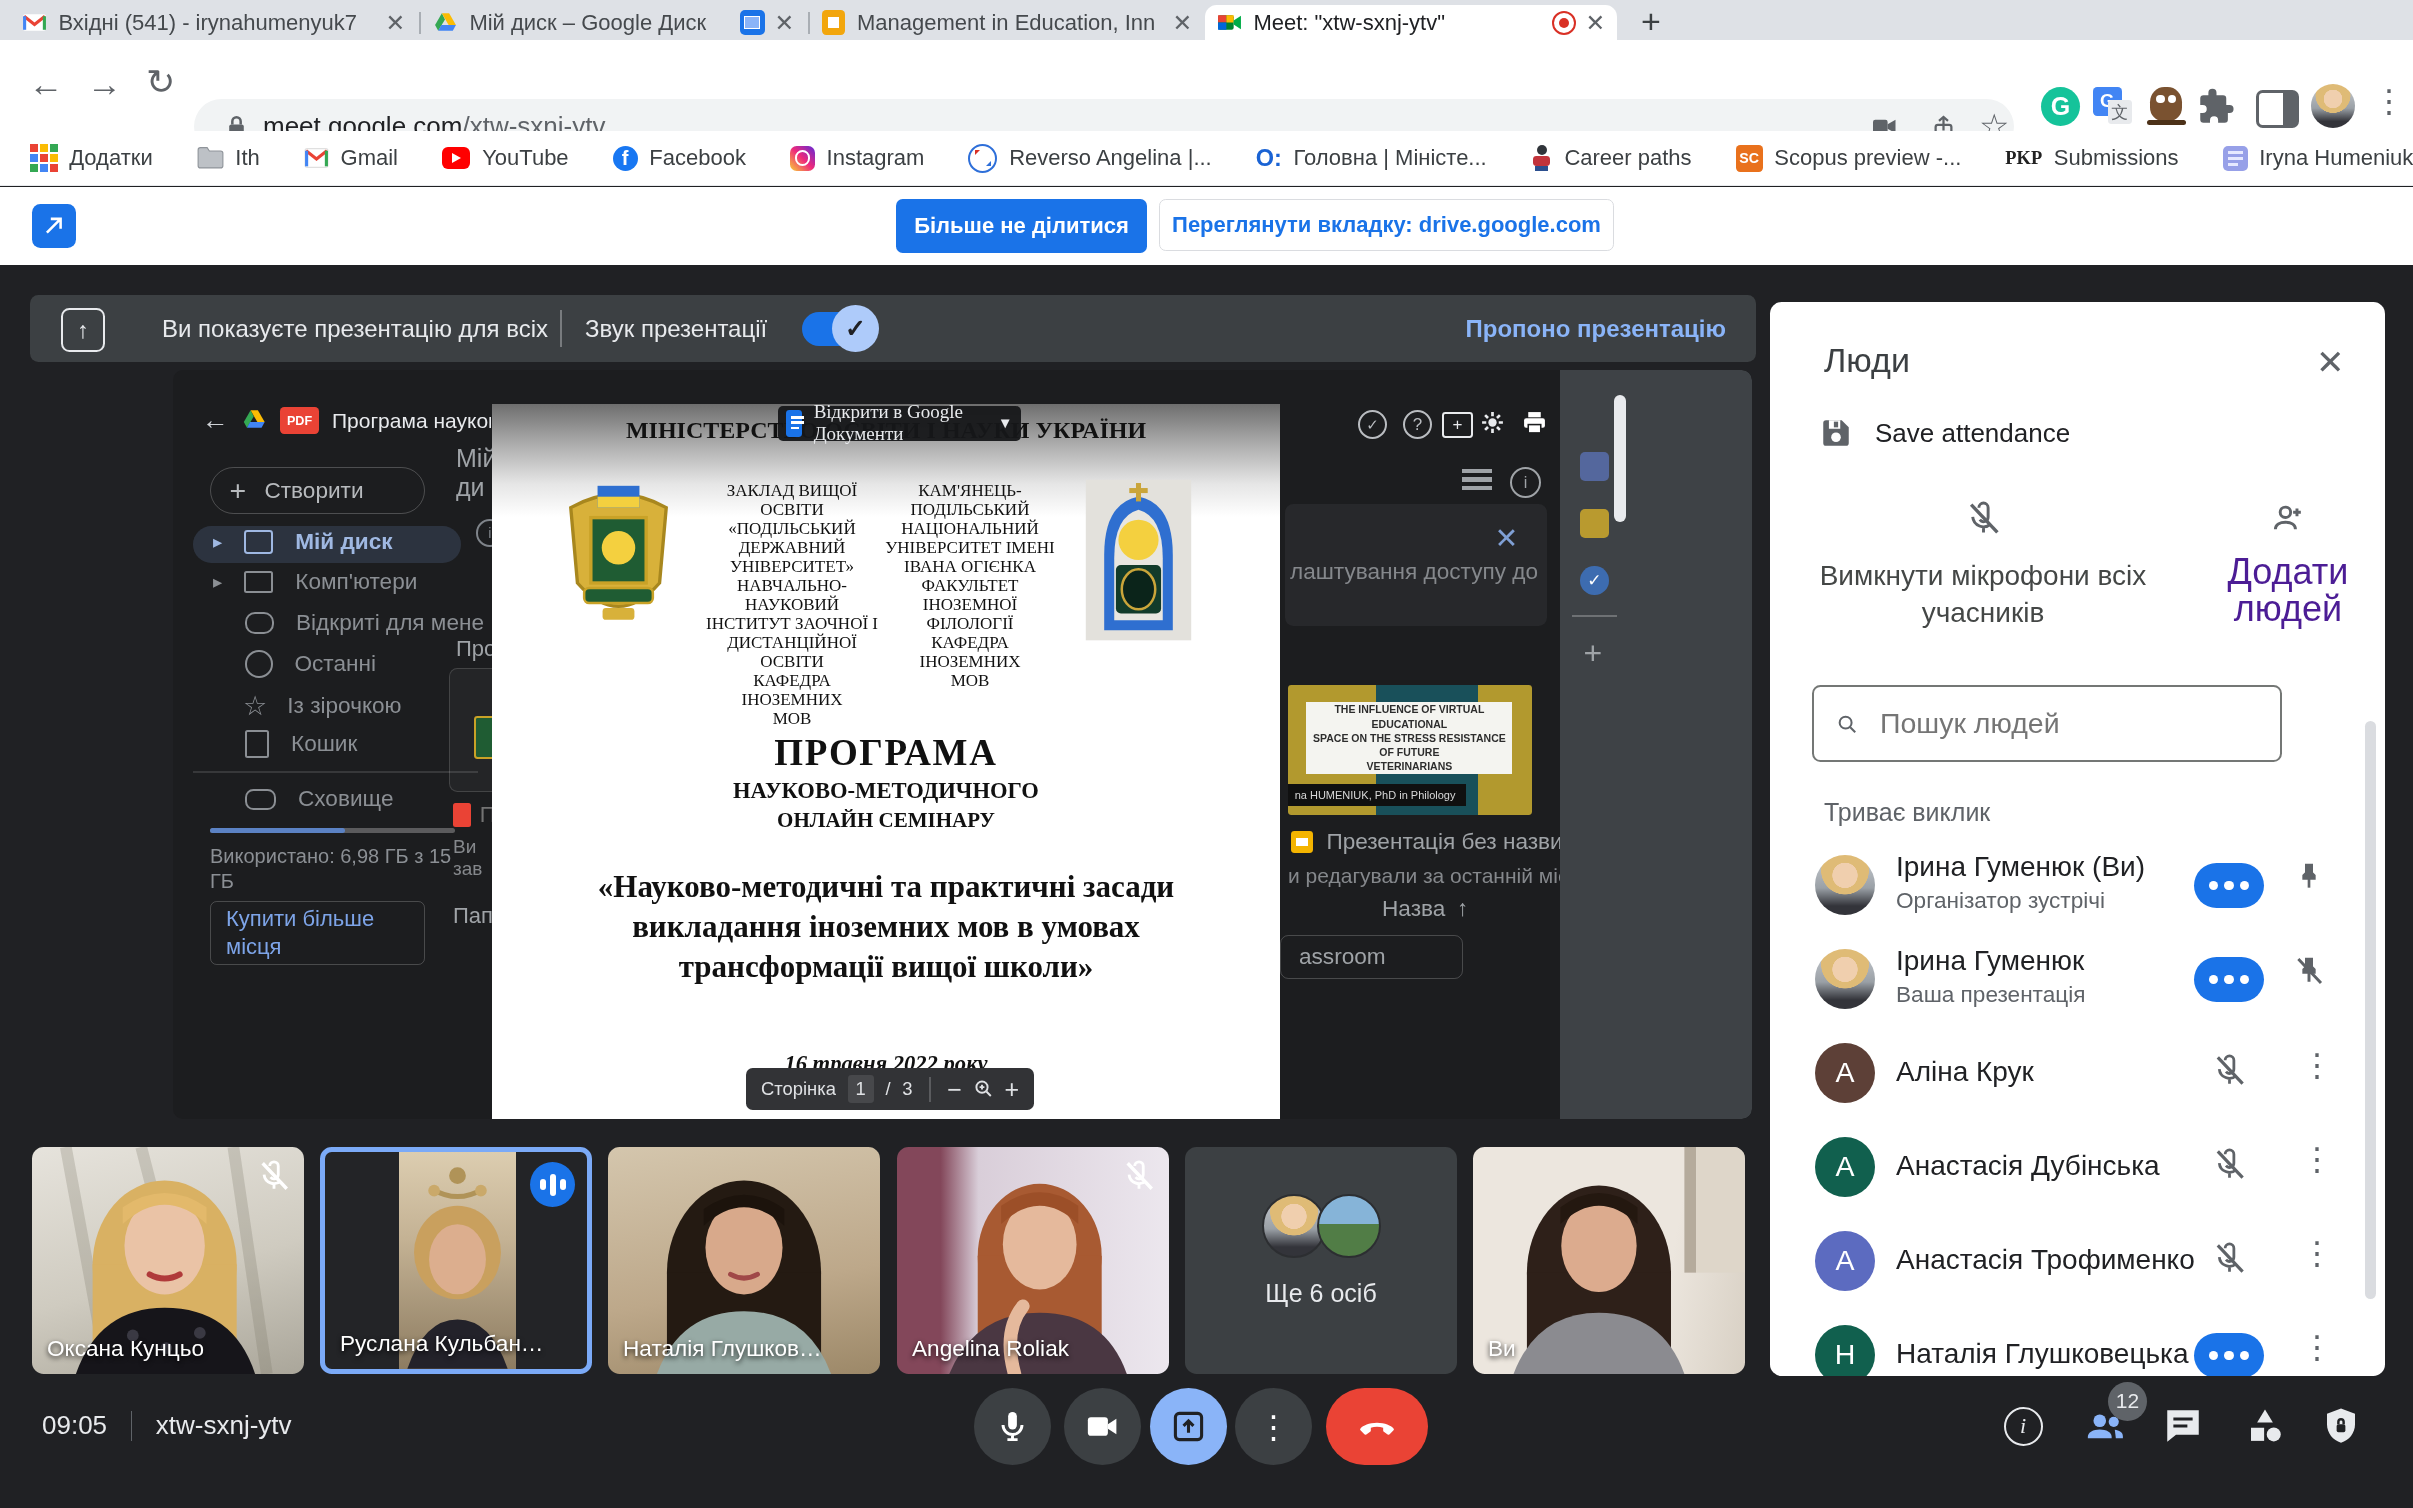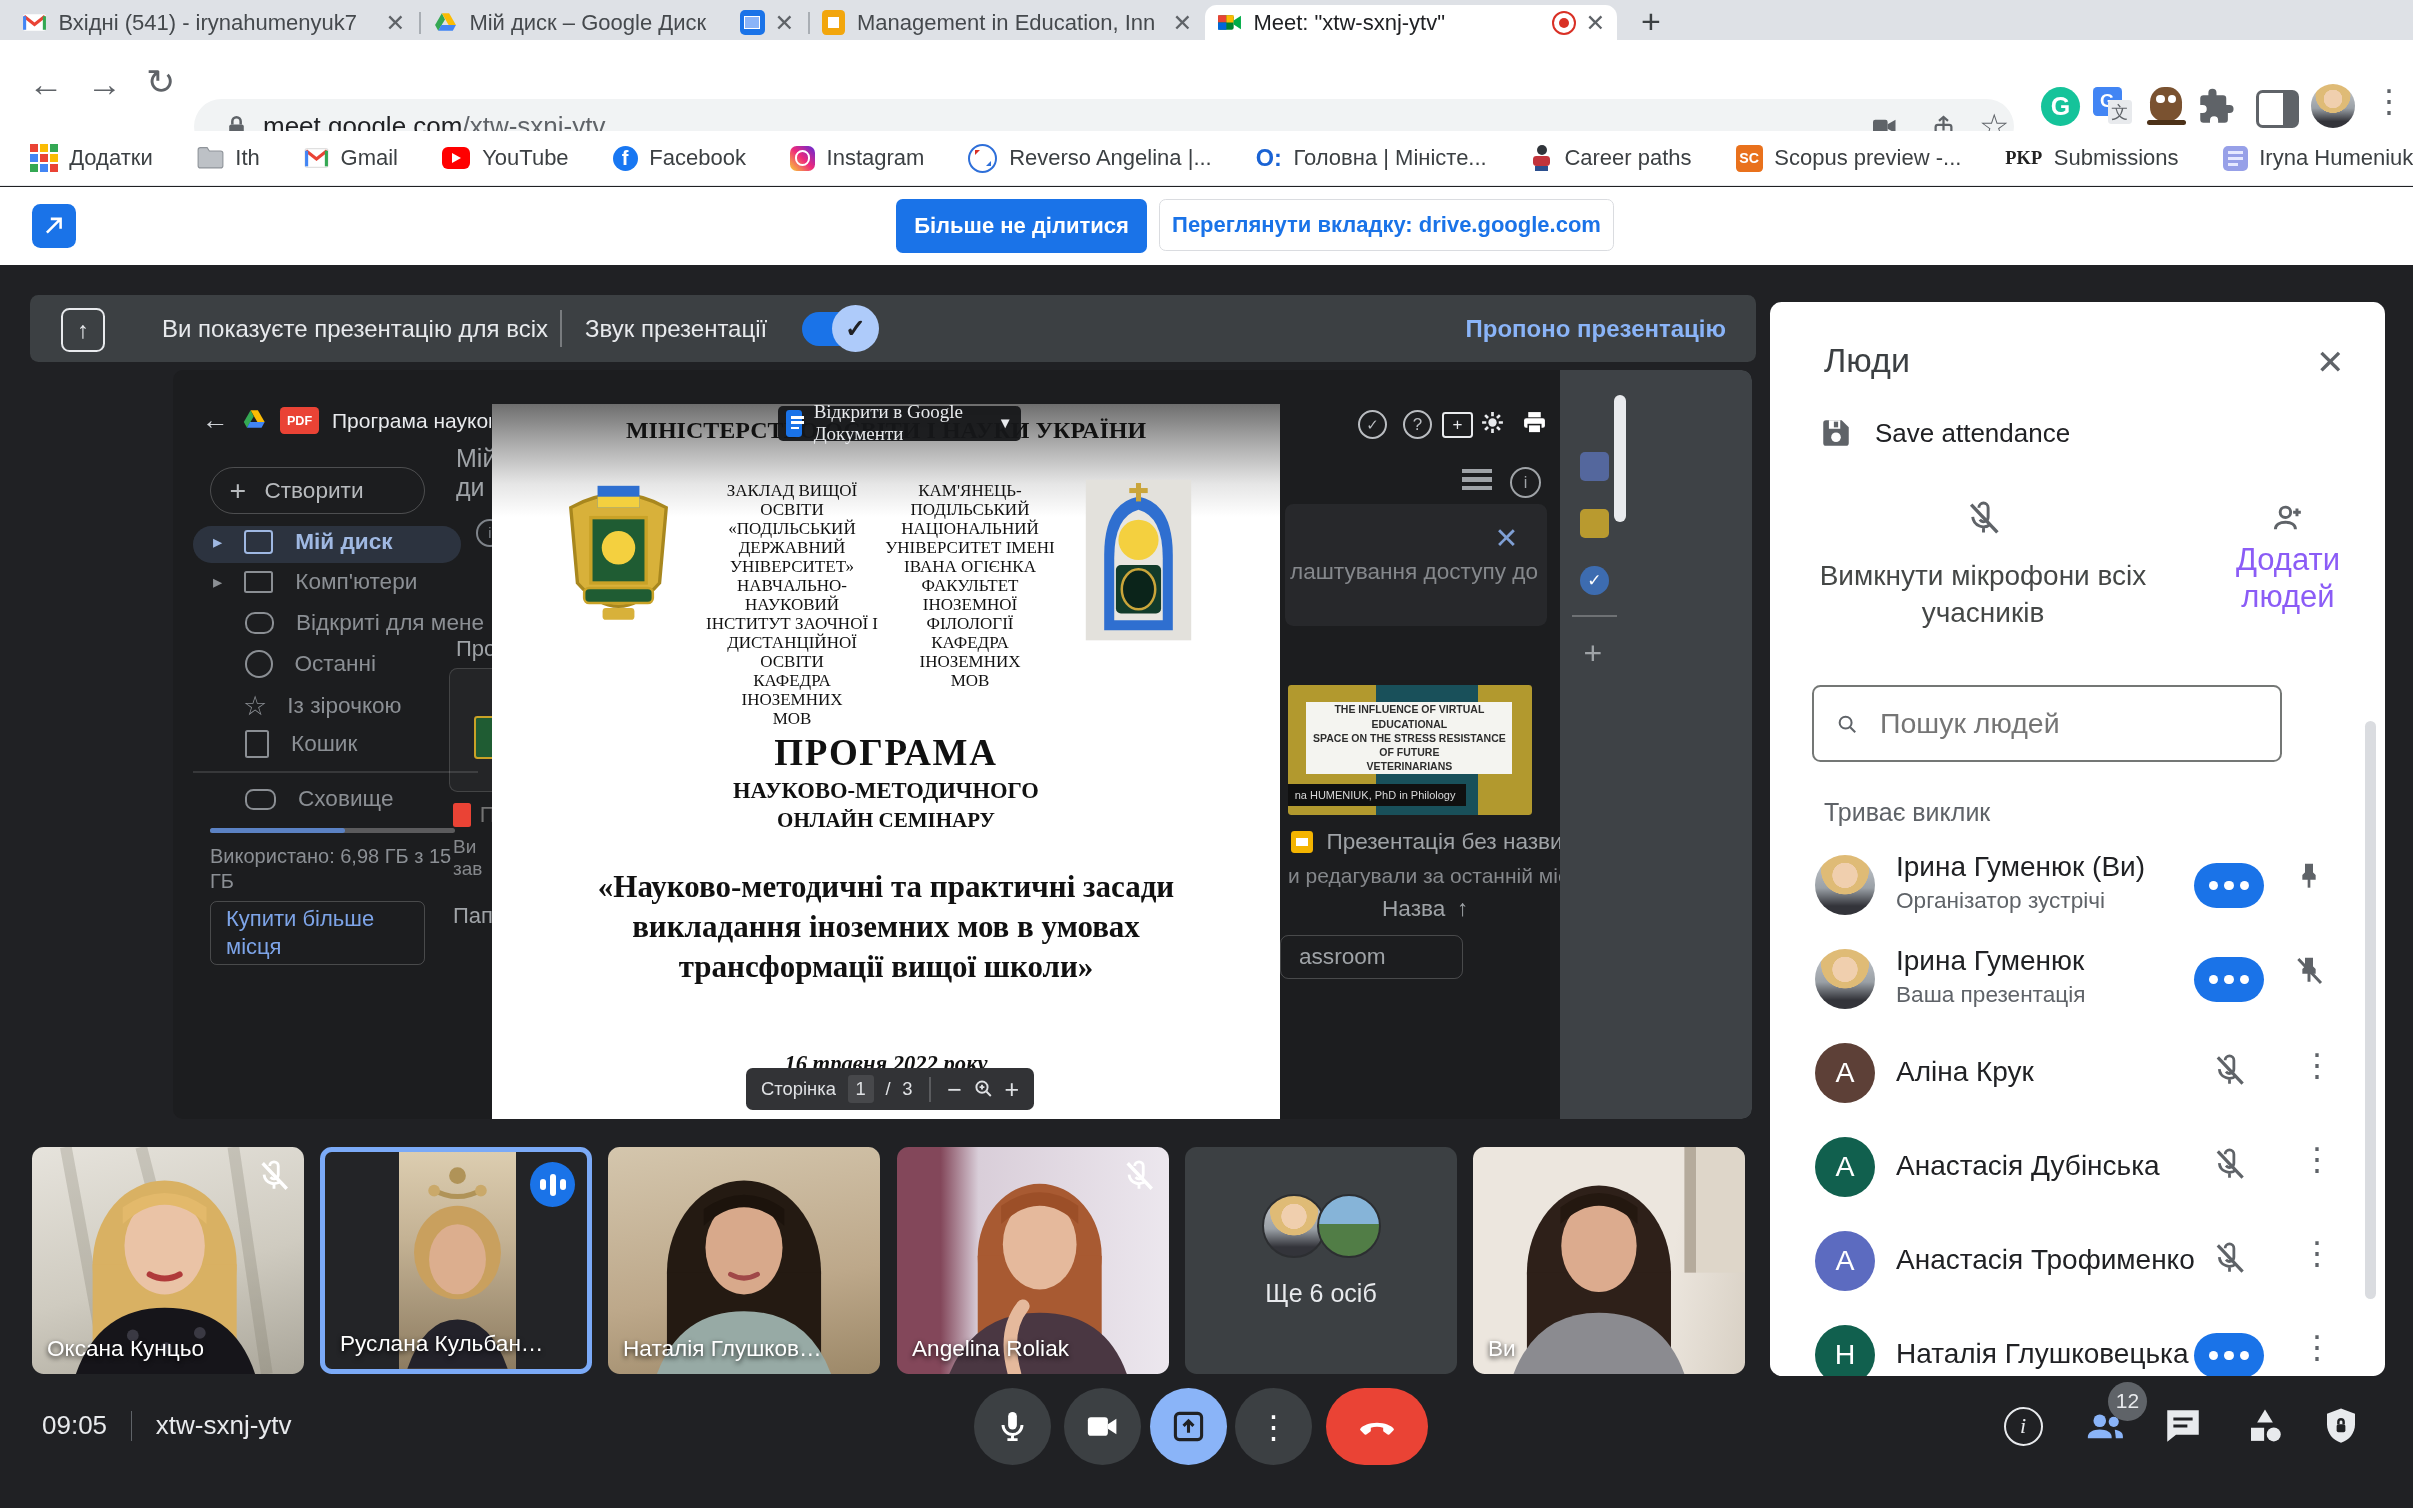--- a/index.html
+++ b/index.html
@@ -649,21 +649,21 @@
           </g>
         </svg>
       <div class="pre" style="margin-top:20px;font-size:28px;line-height:37px;color:#444746">Вимкнути мікрофони всіх
 учасників</div>
     </div>
     <div class="a" style="left:426px;top:198px;width:184px;text-align:center">
       <svg style="margin:0 auto" width="37" height="37" viewBox="0 0 24 24" fill="none" stroke="#5f6368" stroke-width="1.9">
           <circle cx="10" cy="8" r="3.4"></circle>
           <path d="M3.5 19c0-3 3-4.6 6.5-4.6s6.5 1.6 6.5 4.6M17.5 5.5v5M15 8h5"></path>
         </svg>
-      <div class="pre" style="margin-top:4px;font-size:31px;line-height:37px;color:#8b5cf6">Додати
+      <div class="pre" style="margin-top:16px;font-size:36px;line-height:37px;color:#4c1d95">Додати
 людей</div>
     </div>
     <div class="a f" style="left:42px;top:383px;width:470px;height:77px;border:2.1px solid #747775;border-radius:8.4px;box-sizing:border-box;padding:0 22px;gap:20px">
       <svg width="30" height="30" viewBox="0 0 24 24" fill="none" stroke="#5f6368" stroke-width="2.2">
           <circle cx="10.5" cy="10.5" r="6.5"></circle>
           <path d="M15.5 15.5 21 21"></path>
         </svg>
       <input style="border: none; outline: none; font-size: 28.5px; color: rgb(32, 33, 36); flex: 1 1 0%; font-family: &quot;Liberation Sans&quot;, sans-serif; background: transparent;" placeholder="Пошук людей">
     </div>
     <div class="a" style="left:54px;top:496px;font-size:25px;color:#5f6368">Триває виклик</div>

